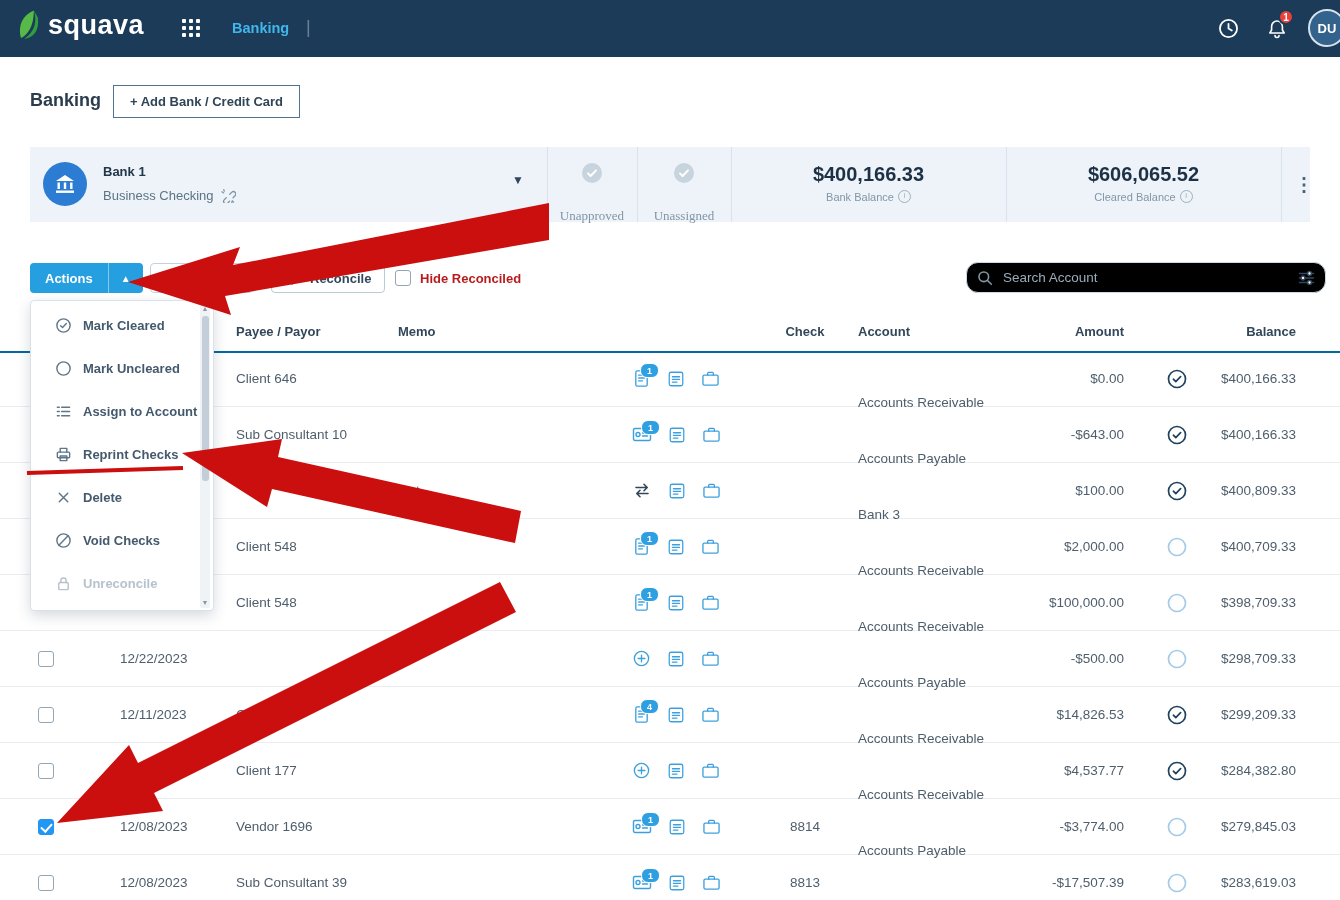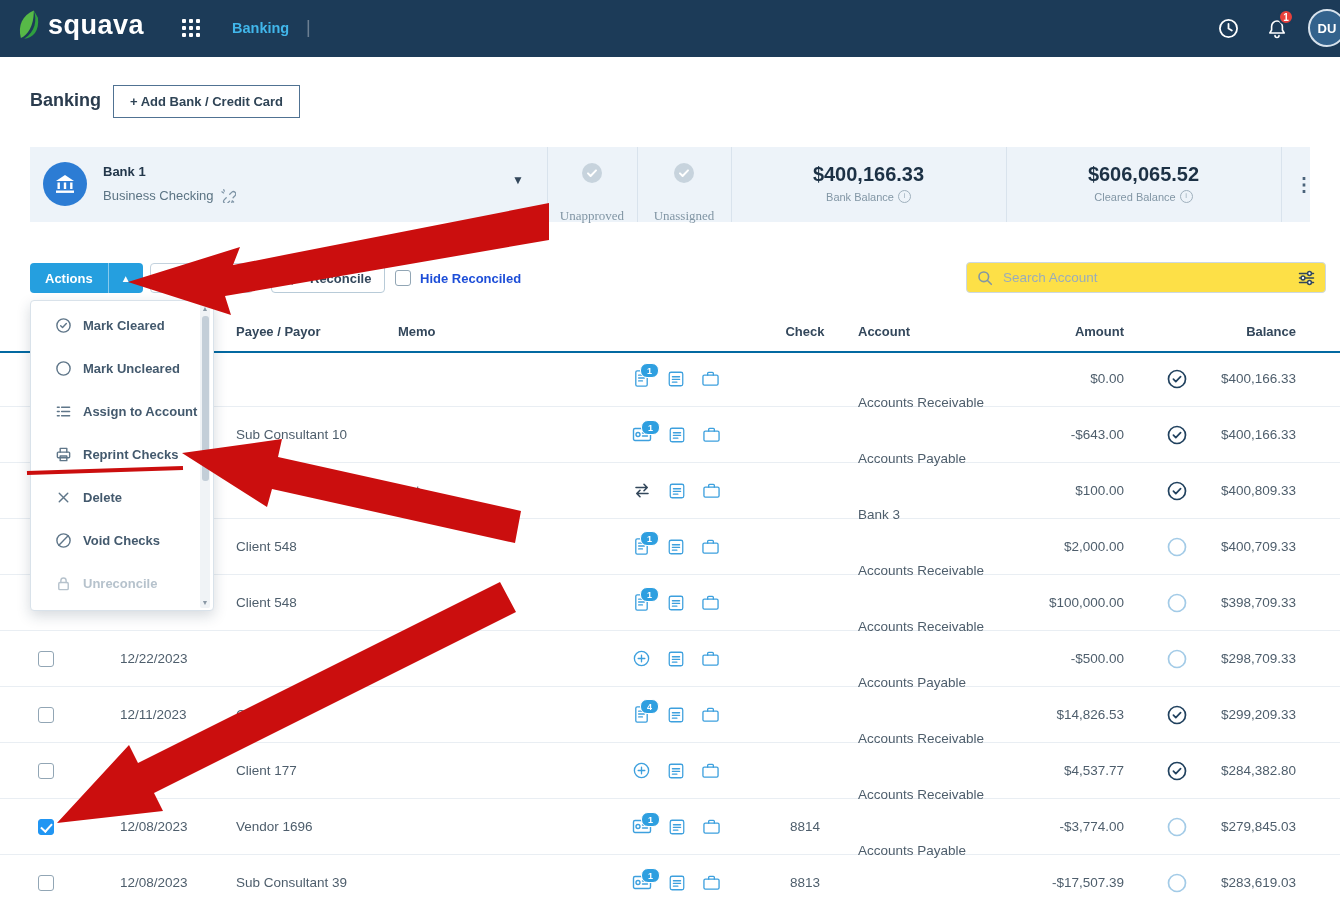--- a/index.html
+++ b/index.html
@@ -58,23 +58,23 @@
         border-radius:4px;background:#fff;box-sizing:border-box;cursor:pointer;}
   .sec-btn .crt{position:absolute;right:9px;top:8px;font-size:11px;color:#33475b;}
   .reconcile-btn{position:absolute;top:263px;left:271px;height:30px;border:1px solid #b8cbd8;
         border-radius:4px;background:#fff;display:flex;align-items:center;gap:7px;padding:0 13px;
         font-size:13px;font-weight:700;color:#33475b;cursor:pointer;box-sizing:border-box;}
   .hide-rec{position:absolute;top:270px;left:395px;display:flex;align-items:center;gap:9px;}
   .cb{width:16px;height:16px;border:1.5px solid #92a6b5;border-radius:3px;background:#fff;box-sizing:border-box;cursor:pointer;}
   .cb.checked{background:#2196f3;border-color:#2196f3;position:relative;}
   .cb.checked::after{content:"";position:absolute;left:4px;top:1px;width:5px;height:9px;
         border:solid #fff;border-width:0 2px 2px 0;transform:rotate(42deg);}
-  .hide-rec .t{font-size:13px;font-weight:700;color:#1d4ed8;text-align:center;}
+  .hide-rec .t{font-size:13px;font-weight:700;color:#b91c1c;text-align:center;}
   .searchbox{position:absolute;top:262px;left:966px;width:360px;height:31px;border:1px solid #ccd8e2;
-        border-radius:4px;background:#fde047;box-sizing:border-box;display:flex;align-items:center;padding:0 10px;gap:8px;}
+        border-radius:12px;background:#000000;box-sizing:border-box;display:flex;align-items:center;padding:0 10px;gap:8px;}
   .searchbox input{flex:1;border:none;outline:none;font-size:13.5px;color:#4e5e6c;
         font-family:"Liberation Sans",sans-serif;background:transparent;}
   .searchbox input::placeholder{color:#9aacba;}
 
   
   .thead{position:absolute;top:312px;left:0;width:1340px;height:39px;border-bottom:2px solid #0369a1;}
   .thead .hc{position:absolute;top:0;height:39px;display:flex;align-items:center;
         font-size:13px;font-weight:700;color:#33475b;}
   .rows{position:absolute;top:351px;left:0;width:1340px;}
   .trow{position:relative;height:55px;border-bottom:1px solid #e9eef3;}
@@ -269,20 +269,21 @@
     <div class="hc" style="left:1196px;width:100px;justify-content:flex-end">Balance</div>
   </div>
 
   <div class="rows">
 
     <div class="trow">
       <div class="cell c-cb">
           <div class="cb"></div>
         </div>
       <div class="cell c-date"></div>
+      <div class="cell c-payee">Client 646</div>
       <div class="cell c-memo"></div>
       <div class="cell c-icons">
         <span class="rowicon">
             <svg width="19" height="19" viewBox="0 0 20 20" class="blu">
               <rect x="4" y="2" width="12" height="16" rx="1.5"></rect>
               <path d="M7 6.5h6M7 9.5h6M7 12.5h4"></path>
             </svg>
             <i class="badge">1</i>
           </span>
         <span class="rowicon">

